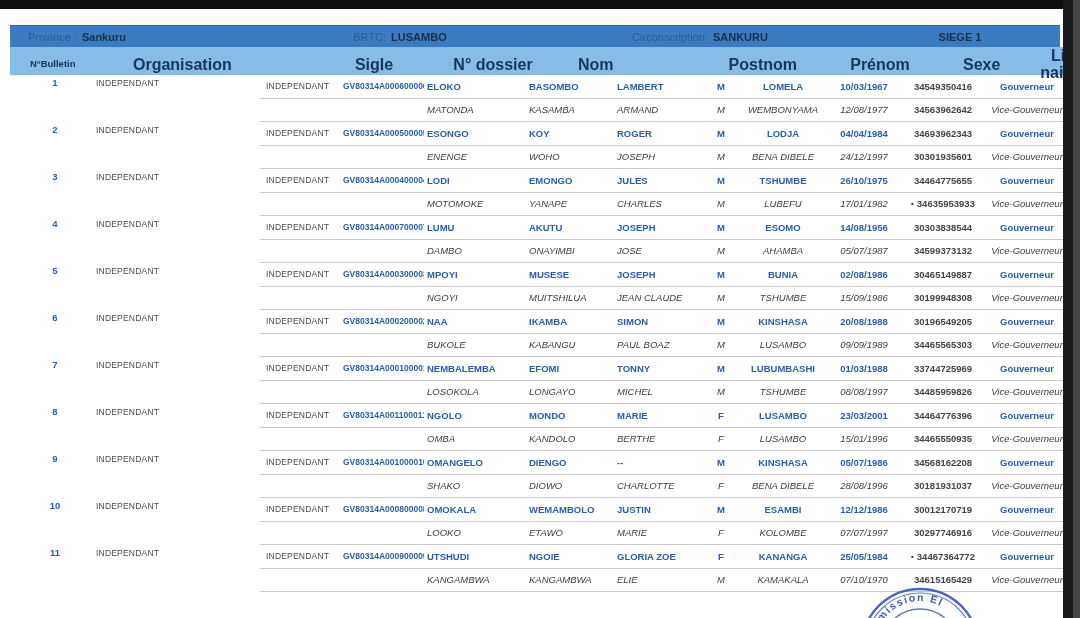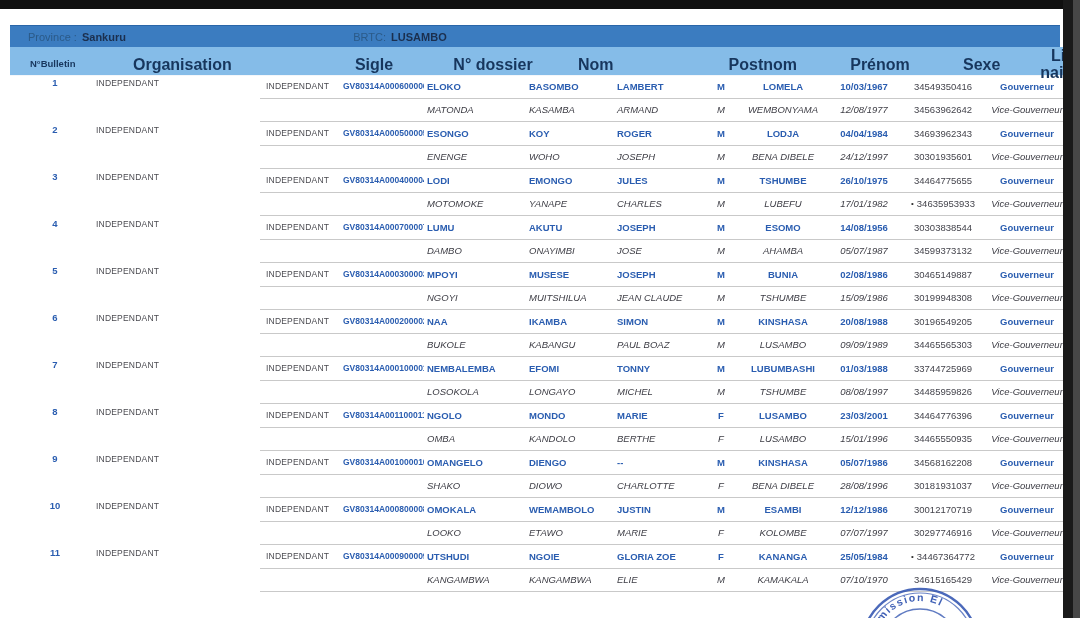--- a/index.html
+++ b/index.html
@@ -68,41 +68,48 @@
   .crow>div:nth-child(8){justify-content:center;}
   .crow>div:nth-child(9){justify-content:center;}
   .crow>div:nth-child(10){justify-content:center;}
   .crow>div:nth-child(11){padding-left:9px;gap:3px;}
   .crow>div:nth-child(12){justify-content:center;}
 
   .gov>div{color:#2a5db0;font-weight:bold;}
   .gov>div:nth-child(3){color:#4a4a50;font-weight:400;}
   .vice>div{color:#3c3c44;font-style:italic;}
   .gov>div:nth-child(11),.vice>div:nth-child(11){
-    color:#44444c;font-weight:400;font-style:normal;}
+    color:#44444c;font-weight:700;font-style:normal;}
   .mk{font-size:8px;color:#333;}
 
   
   .stamp{position:absolute;left:845px;top:584px;width:150px;height:34px;}
 </style>
 </head>
 <body>
 
 <div class="top-black-bar"></div>
 
 <div class="page">
 
   <div class="title-bar">
     <span class="tb-seg seg-province">
       <span class="tb-label">Province :</span>
       <span class="tb-value">Sankuru</span>
     </span>
     <span class="tb-seg seg-brtc">
       <span class="tb-label">BRTC:</span>
       <span class="tb-value">LUSAMBO</span>
+    </span>
+    <span class="tb-seg seg-circ">
+      <span class="tb-label">Circonscription:</span>
+      <span class="tb-value">SANKURU</span>
+    </span>
+    <span class="tb-seg seg-siege">
+      <span class="tb-value">SIEGE 1</span>
     </span>
   </div>
 
   <div id="col-header" class="col-header grid12">
       <div class="hcell">N°Bulletin</div>
       <div class="hcell">Organisation</div>
       <div class="hcell">Sigle</div>
       <div class="hcell">N° dossier</div>
       <div class="hcell">Nom</div>
       <div class="hcell">Postnom</div>

